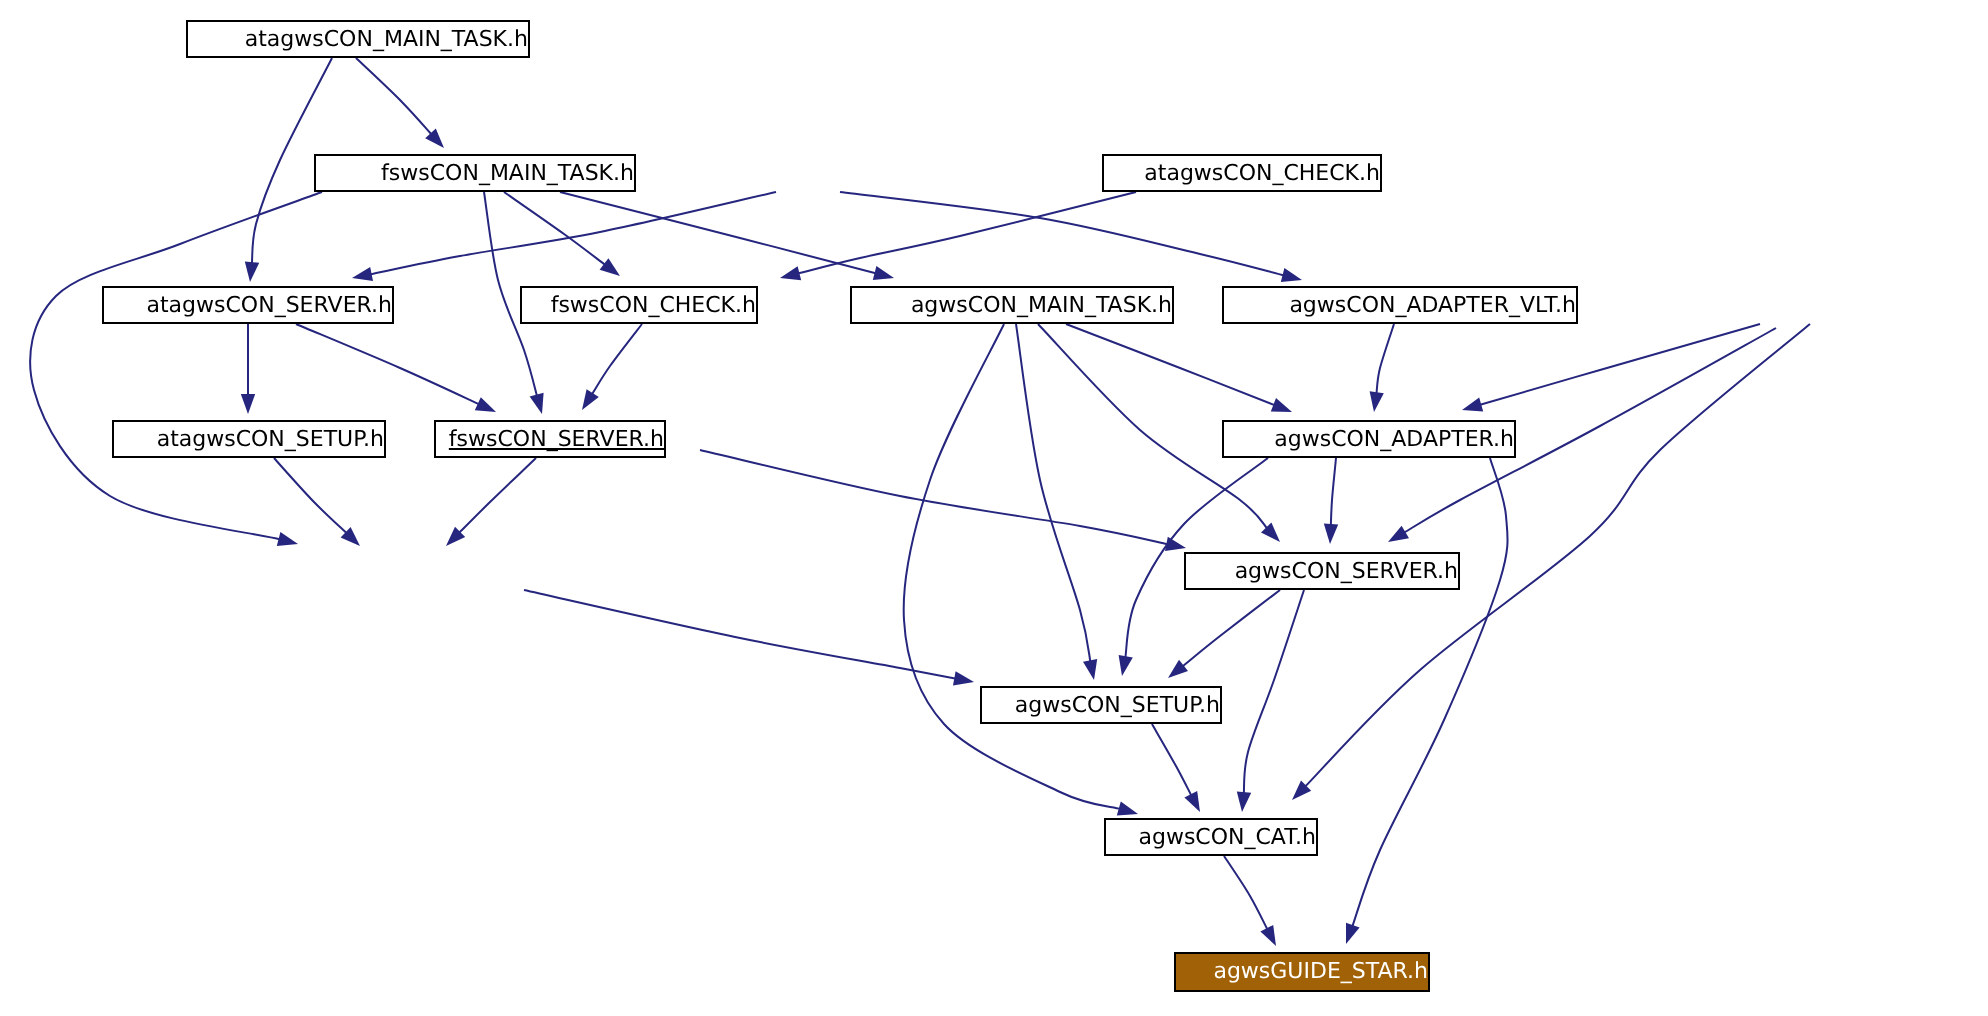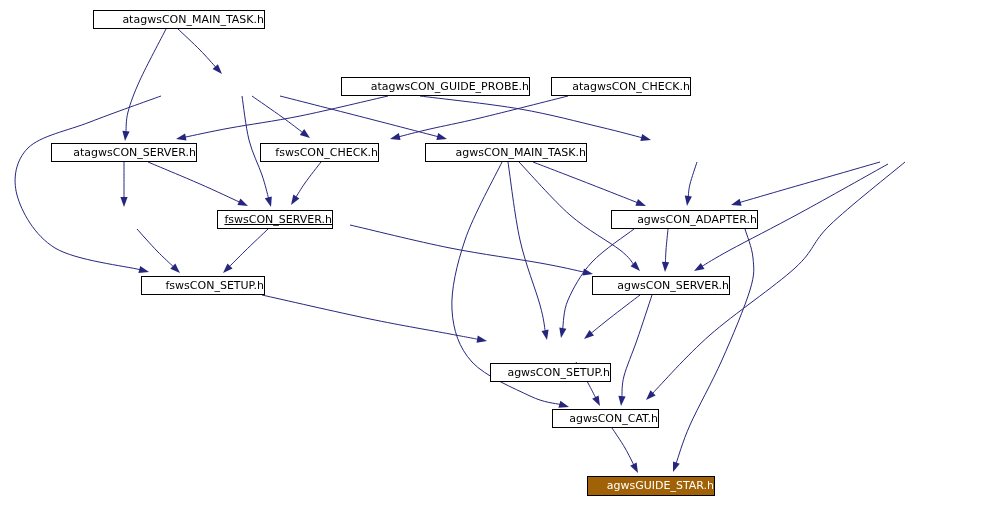--- a/index.html
+++ b/index.html
@@ -78,25 +78,26 @@
       <polygon points="584,339 594.0,335.5 589.5,329.9" fill="#26267f"></polygon>
       <path d="M652,295 C649.5,302.5 641.7,326.5 637,340 C632.3,353.5 626.5,366.5 624,376 C621.5,385.5 622.2,393.5 621.895533471189,397.0446652881101" fill="none" stroke="#26267f" stroke-width="1"></path>
       <polygon points="621,406 625.6,396.4 618.4,395.7" fill="#26267f"></polygon>
       <path d="M576,362 C578.0,365.5 584.7,377.0 588,383 C591.3,389.0 594.5,395.5 595.8369059397448,398.0207363845109" fill="none" stroke="#26267f" stroke-width="1"></path>
       <polygon points="600,406 598.6,395.5 592.2,398.8" fill="#26267f"></polygon>
       <path d="M612,428 C614.2,431.3 621.4,441.8 625,448 C628.6,454.2 632.4,462.2 633.847825370222,465.01504878888863" fill="none" stroke="#26267f" stroke-width="1"></path>
       <polygon points="638,473 636.6,462.5 630.2,465.8" fill="#26267f"></polygon>
     </svg>
 
 <div class="node" style="left: 93px; top: 10px; width: 172px; height: 19px;">atagwsCON_MAIN_TASK.h</div>
-    <div class="node" style="left: 341px; top: 77px; width: 189px; height: 19px;">atagwsCON_GUIDE_PROBE.h</div>
+    <div class="node" style="left: 157px; top: 77px; width: 161px; height: 19px;">fswsCON_MAIN_TASK.h</div>
     <div class="node" style="left: 551px; top: 77px; width: 140px; height: 19px;">atagwsCON_CHECK.h</div>
     <div class="node" style="left: 51px; top: 143px; width: 146px; height: 19px;">atagwsCON_SERVER.h</div>
     <div class="node" style="left: 260px; top: 143px; width: 119px; height: 19px;">fswsCON_CHECK.h</div>
     <div class="node" style="left: 425px; top: 143px; width: 162px; height: 19px;">agwsCON_MAIN_TASK.h</div>
+    <div class="node" style="left: 611px; top: 143px; width: 178px; height: 19px;">agwsCON_ADAPTER_VLT.h</div>
+    <div class="node" style="left: 56px; top: 210px; width: 137px; height: 19px;">atagwsCON_SETUP.h</div>
     <div class="node" style="left: 217px; top: 210px; width: 116px; height: 19px; text-decoration: underline;">fswsCON_SERVER.h</div>
     <div class="node" style="left: 611px; top: 210px; width: 147px; height: 19px;">agwsCON_ADAPTER.h</div>
-    <div class="node" style="left: 141px; top: 276px; width: 124px; height: 19px;">fswsCON_SETUP.h</div>
     <div class="node" style="left: 592px; top: 276px; width: 138px; height: 19px;">agwsCON_SERVER.h</div>
-    <div class="node" style="left: 490px; top: 343px; width: 121px; height: 19px; margin-top: 20px;">agwsCON_SETUP.h</div>
+    <div class="node" style="left: 490px; top: 343px; width: 121px; height: 19px;">agwsCON_SETUP.h</div>
     <div class="node" style="left: 552px; top: 409px; width: 107px; height: 19px;">agwsCON_CAT.h</div>
     <div class="node highlight" style="left: 587px; top: 476px; width: 128px; height: 20px;">agwsGUIDE_STAR.h</div>
   </div>
 
 </body></html>

